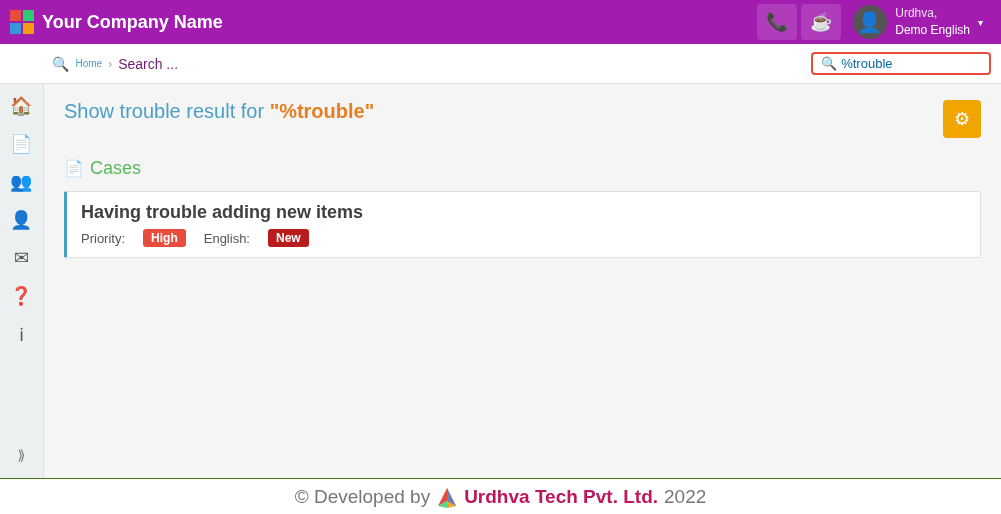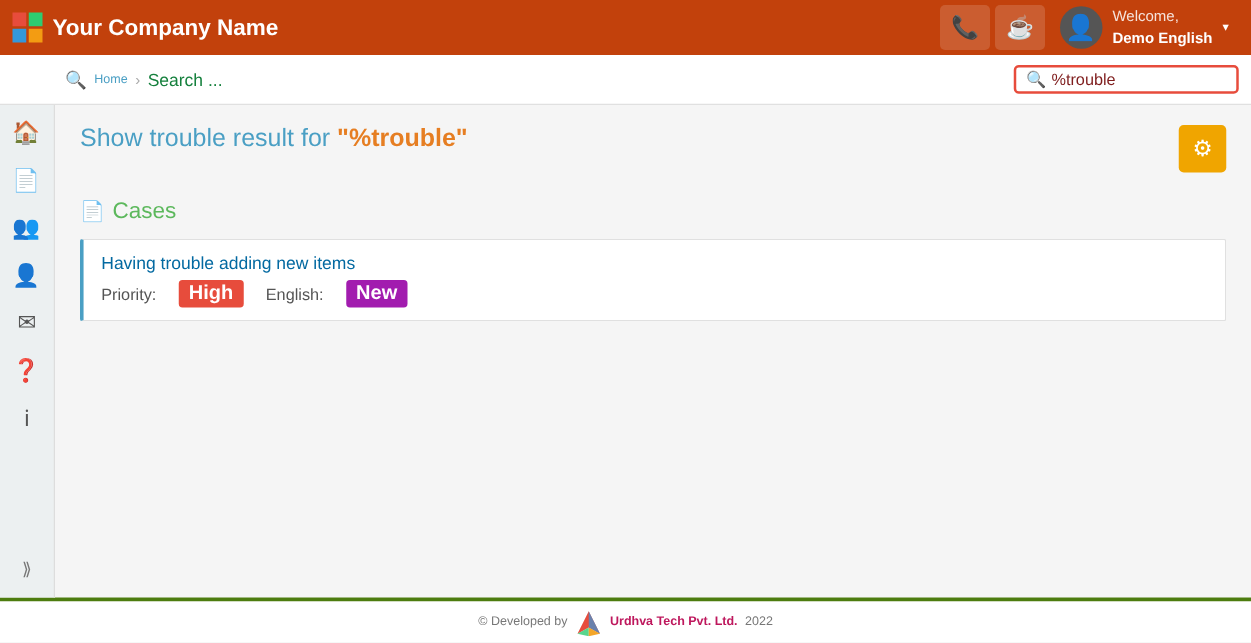--- a/index.html
+++ b/index.html
@@ -1,20 +1,20 @@
 <!DOCTYPE html>
 <html><head>
   <meta charset="utf-8">
   <style>
     * { box-sizing: border-box; margin: 0; padding: 0; }
     body { font-family: Arial, sans-serif; font-size: 14px; background: #f5f5f5; }
 
     
     .top-bar {
-      background: #c2410c;
+      background: #a21caf;
       height: 44px;
       display: flex;
       align-items: center;
       padding: 0 10px;
       color: white;
     }
     .top-bar-logo {
       display: flex;
       align-items: center;
       gap: 8px;
@@ -66,53 +66,53 @@
       background: #555;
       border-radius: 50%;
       display: flex;
       align-items: center;
       justify-content: center;
       font-size: 20px;
       color: #ccc;
     }
     .user-text { font-size: 12px; line-height: 1.4; }
     .user-text .welcome { opacity: 0.85; }
-    .user-text .username { font-weight: bold; }
+    .user-text .username { font-weight: normal; }
     .dropdown-arrow { font-size: 10px; }
 
     
     .breadcrumb-bar {
       background: white;
       height: 40px;
       display: flex;
       align-items: center;
       padding: 0 10px 0 52px;
       border-bottom: 1px solid #e0e0e0;
       gap: 6px;
     }
     .breadcrumb-search-icon { color: #888; font-size: 14px; }
     .breadcrumb-home { color: #4a9fc4; text-decoration: none; font-size: 10px; }
     .breadcrumb-sep { color: #aaa; font-size: 12px; }
-    .breadcrumb-current { color: #15803d; font-size: 14px; }
+    .breadcrumb-current { color: #701a75; font-size: 14px; }
     .breadcrumb-spacer { flex: 1; }
     .search-box-wrap {
       border: 2px solid #e74c3c;
       border-radius: 4px;
       display: flex;
       align-items: center;
       padding: 2px 8px;
       background: white;
       width: 180px;
     }
     .search-box-wrap input {
       border: none;
       outline: none;
       font-size: 13px;
       width: 100%;
-      color: #7f1d1d;
+      color: #0369a1;
     }
     .search-box-icon { color: #888; font-size: 13px; margin-right: 4px; }
 
     
     .layout {
       display: flex;
       height: calc(514px - 44px - 40px - 36px);
     }
 
     
@@ -200,41 +200,41 @@
 
     
     .case-item {
       background: white;
       border: 1px solid #e0e0e0;
       border-left: 3px solid #4a9fc4;
       border-radius: 2px;
       padding: 10px 14px;
       cursor: pointer;
     }
-    .case-title { color: #0369a1; font-size: 14px; margin-bottom: 6px; }
+    .case-title { color: #404040; font-size: 18px; margin-bottom: 6px; font-weight: bold; }
     .case-meta { display: flex; align-items: center; gap: 18px; font-size: 13px; color: #555; }
     .badge {
       padding: 2px 8px;
       border-radius: 3px;
-      font-size: 16px;
+      font-size: 12px;
       color: white;
       font-weight: bold;
     }
     .badge-high { background: #e74c3c; }
-    .badge-new { background: #a21caf; }
+    .badge-new { background: #b91c1c; }
 
     
     .footer {
       background: white;
-      border-top: 3px solid #4d7c0f;
+      border-top: 1px solid #4d7c0f;
       height: 36px;
       display: flex;
       align-items: center;
       justify-content: center;
-      font-size: 10px;
+      font-size: 19px;
       color: #777;
       gap: 6px;
     }
     .footer-logo {
       width: 22px;
       height: 22px;
       display: inline-block;
       position: relative;
     }
     .footer-logo svg { width: 22px; height: 22px; }
@@ -256,21 +256,21 @@
   <div class="top-bar-icons">
     <button class="top-bar-btn">
       <span>📞</span>
     </button>
     <button class="top-bar-btn">
       <span>☕</span>
     </button>
     <div class="top-bar-user">
       <div class="avatar">👤</div>
       <div class="user-text">
-        <div class="welcome">Welcome,</div>
+        <div class="welcome">Urdhva,</div>
         <div class="username">Demo English</div>
       </div>
       <span class="dropdown-arrow">▾</span>
     </div>
   </div>
 </div>
 
 <div class="breadcrumb-bar">
   <span class="breadcrumb-search-icon">🔍</span>
   <a class="breadcrumb-home" href="#">Home</a>

